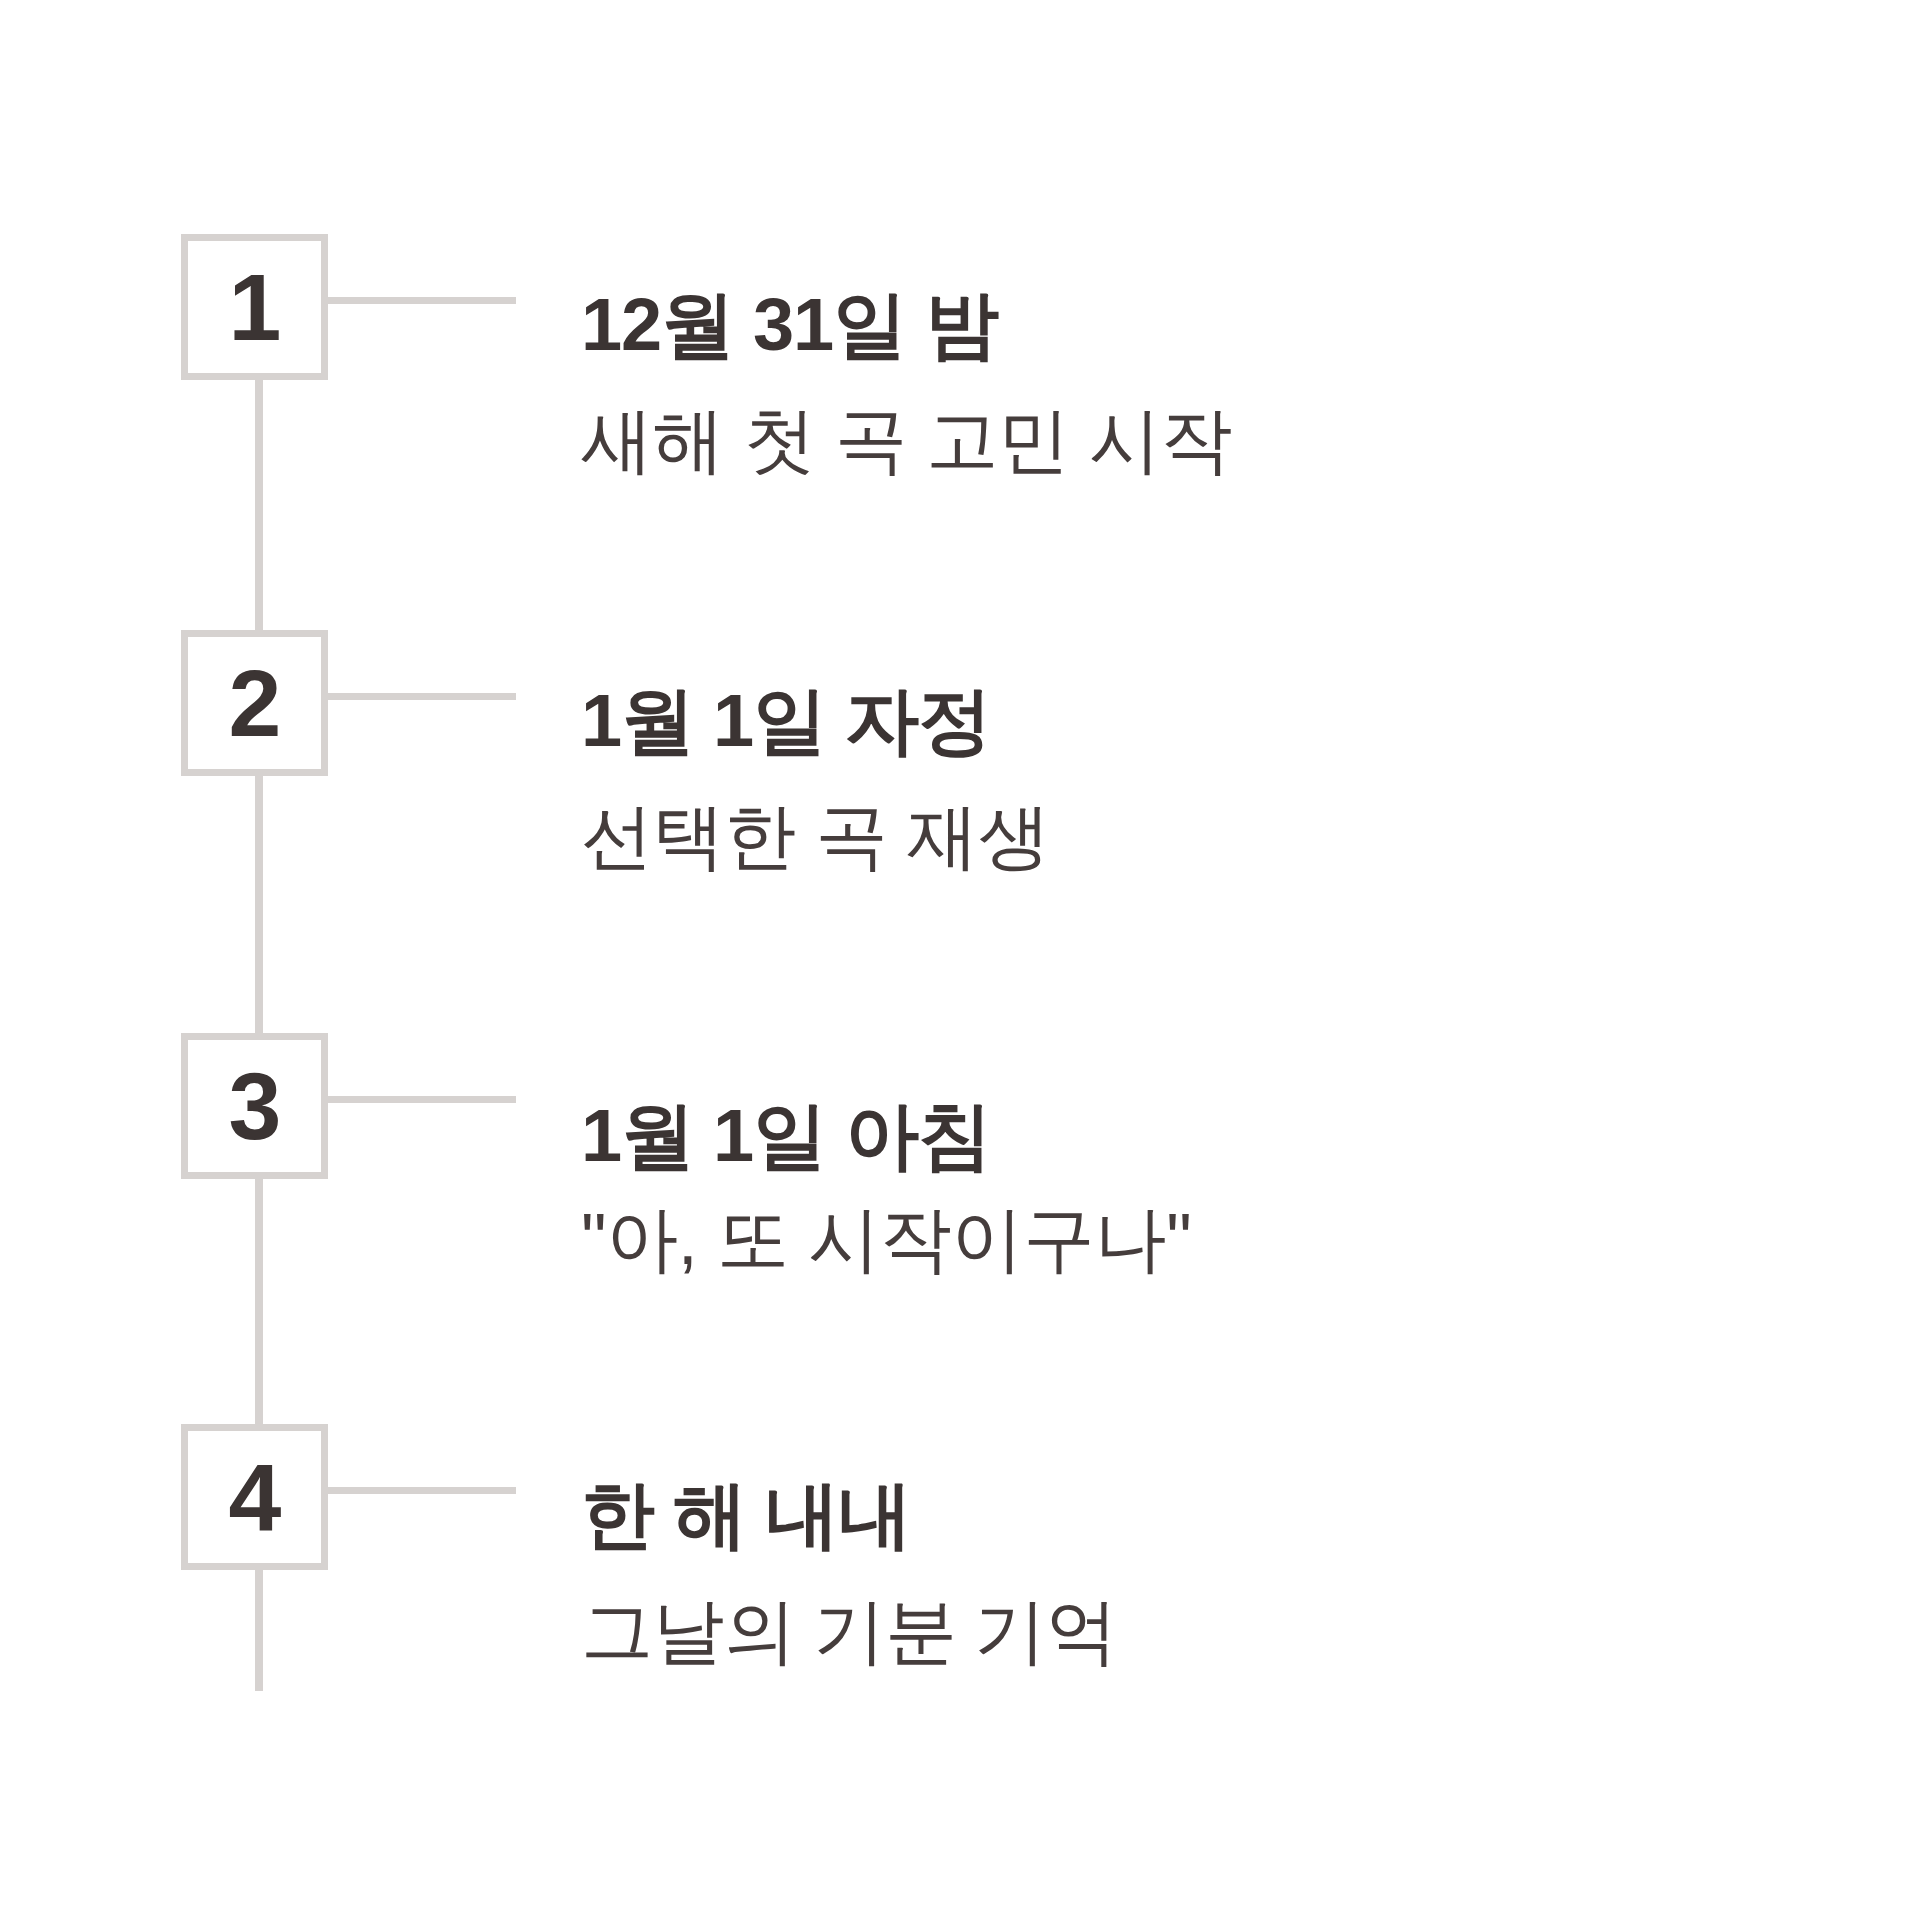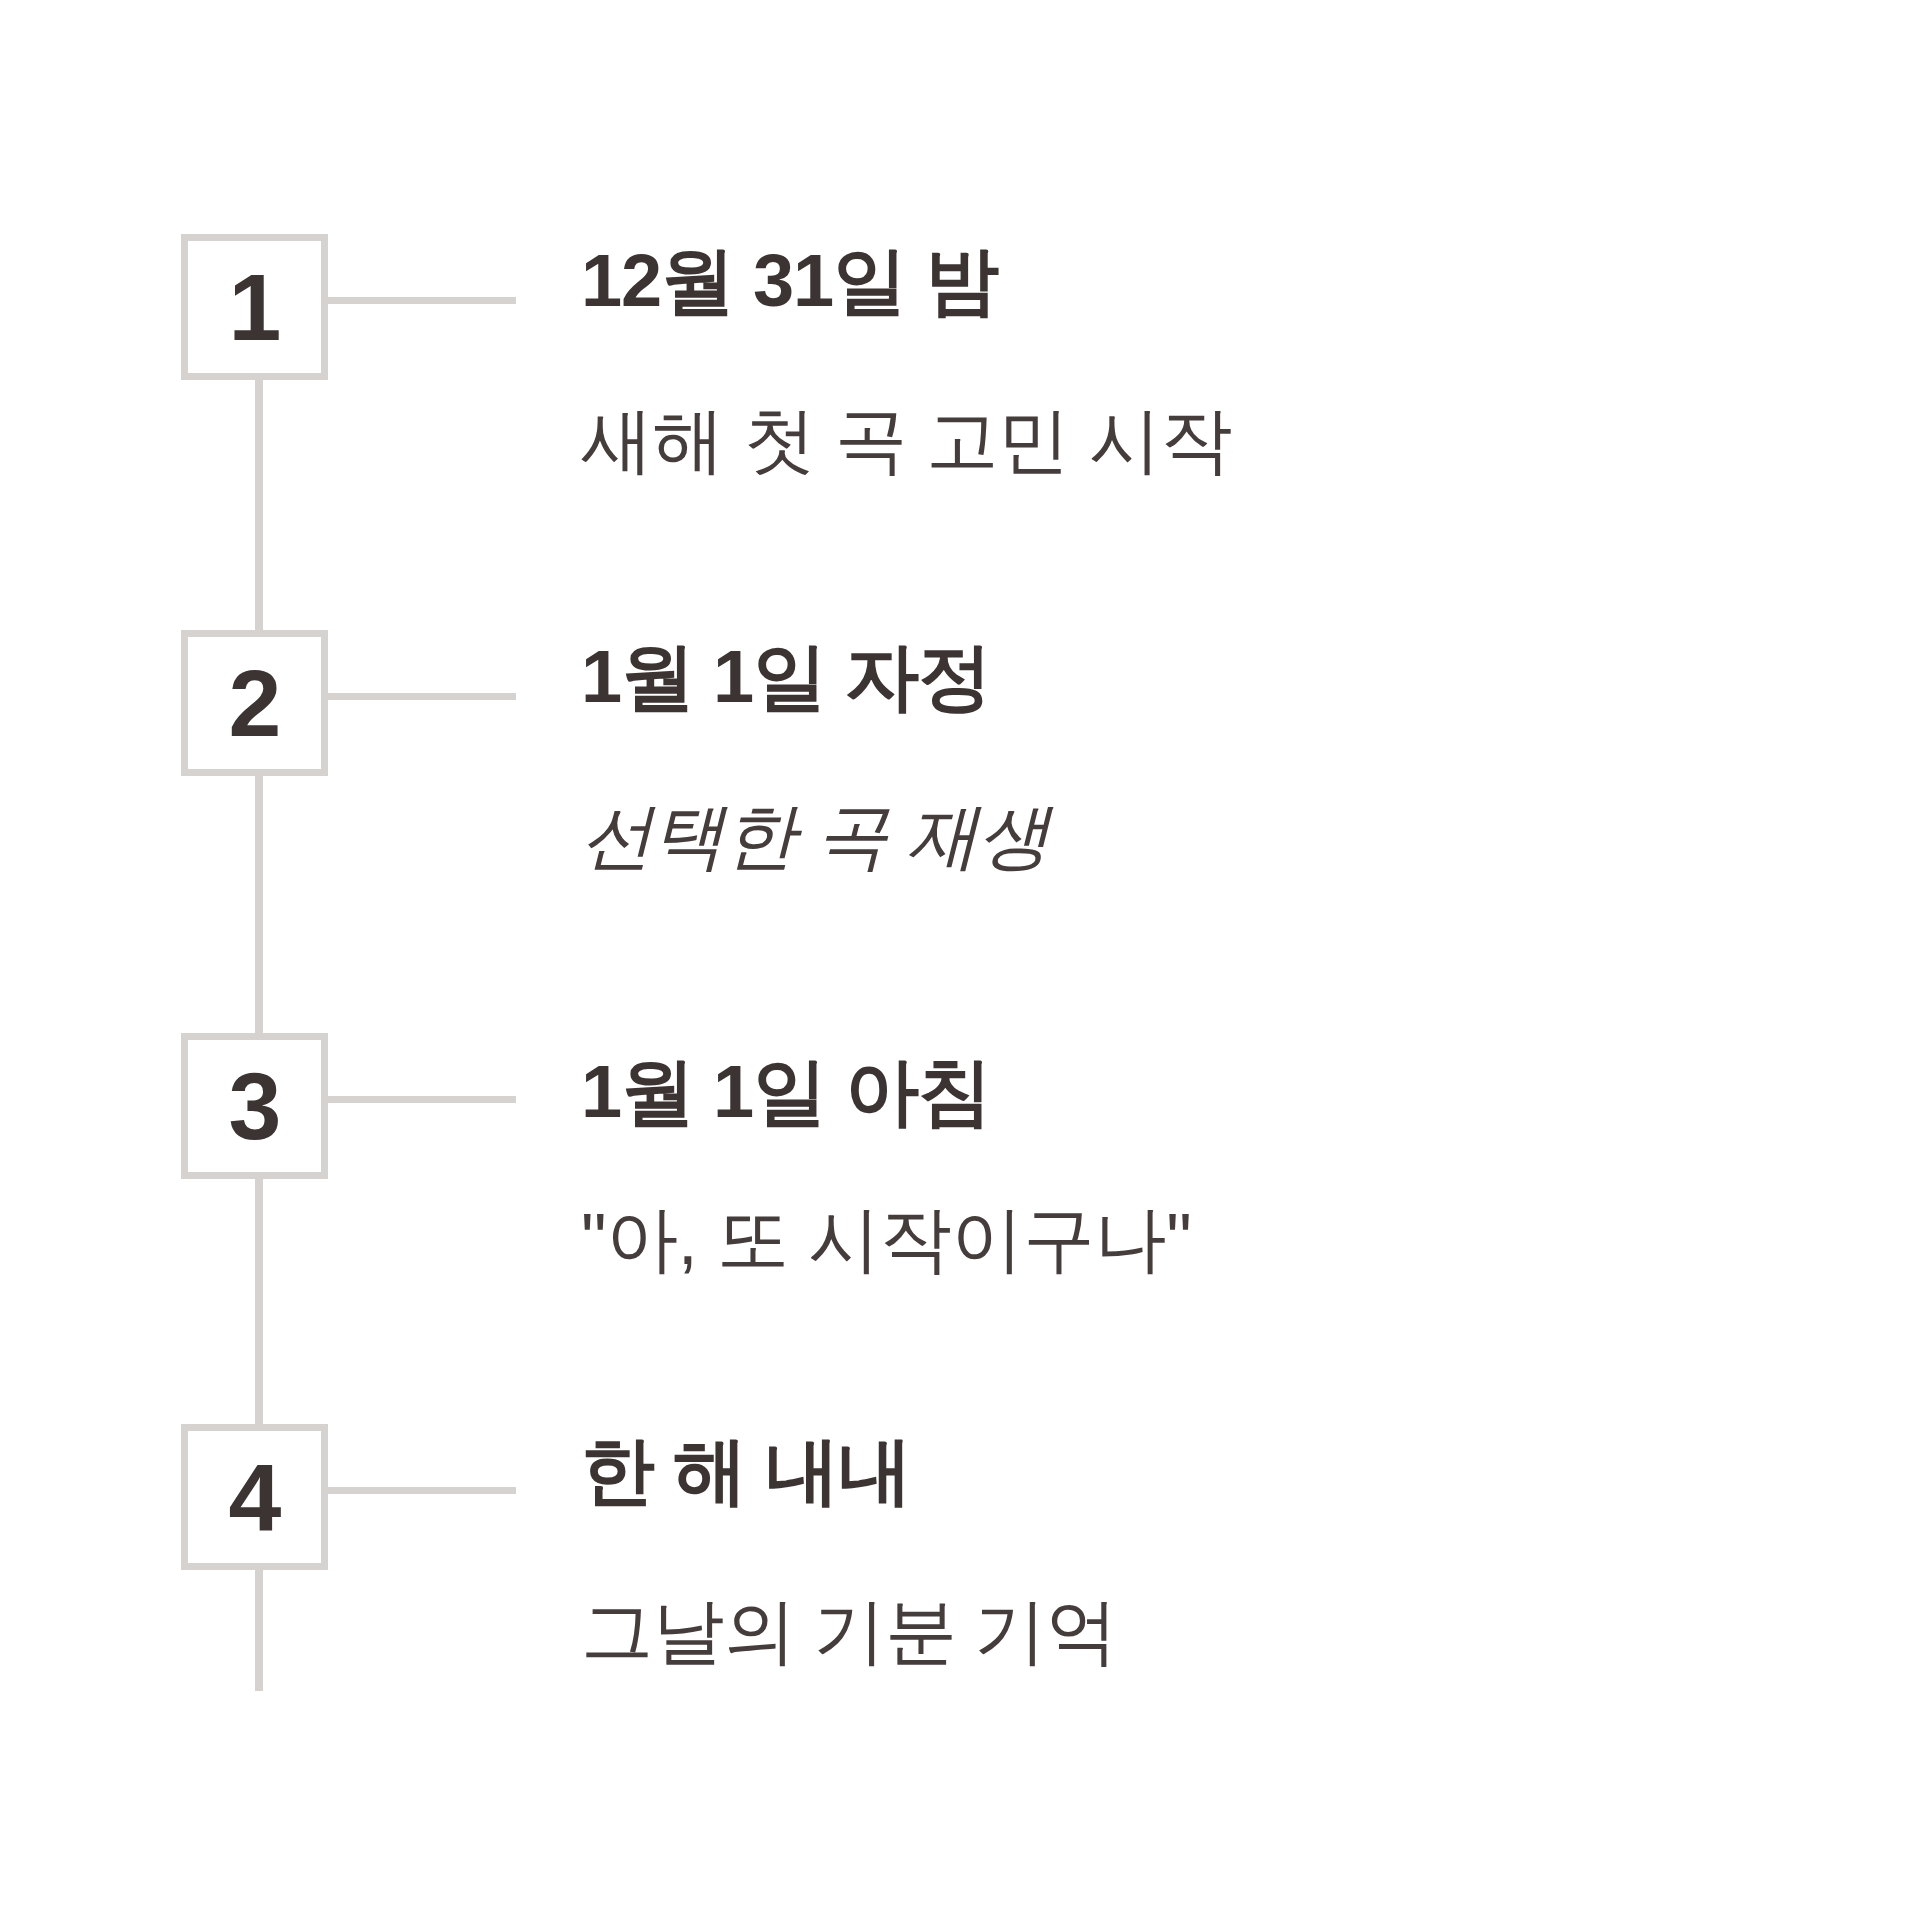--- a/index.html
+++ b/index.html
@@ -75,20 +75,21 @@
 
   .step-title {
     position: absolute;
     left: 581px;
     font-size: 74px;
     font-weight: 700;
     color: #3b3433;
     line-height: 1.05;
     white-space: nowrap;
     letter-spacing: -1.2px;
+    margin-top: 44px;
   }
 
   .step-subtitle {
     position: absolute;
     left: 581px;
     font-size: 72px;
     font-weight: 400;
     color: #453d3c;
     line-height: 1.1;
     white-space: nowrap;
@@ -110,21 +111,21 @@
     <div class="step-title" style="top:8px;">12월 31일 밤</div>
     <div class="step-subtitle" style="top:167px;">새해 첫 곡 고민 시작</div>
   </div>
 
   <div class="step" style="top:630px;">
     <div class="marker-box" style="top:0px;">
       <div class="marker-number">2</div>
     </div>
     <div class="connector" style="top:63px;"></div>
     <div class="step-title" style="top:8px;">1월 1일 자정</div>
-    <div class="step-subtitle" style="top:167px;font-style:italic;">선택한 곡 재생</div>
+    <div class="step-subtitle" style="top:167px;">선택한 곡 재생</div>
   </div>
 
   <div class="step" style="top:1033px;">
     <div class="marker-box" style="top:0px;">
       <div class="marker-number">3</div>
     </div>
     <div class="connector" style="top:63px;"></div>
     <div class="step-title" style="top:20px;">1월 1일 아침</div>
     <div class="step-subtitle" style="top:167px;">"아, 또 시작이구나"</div>
   </div>

